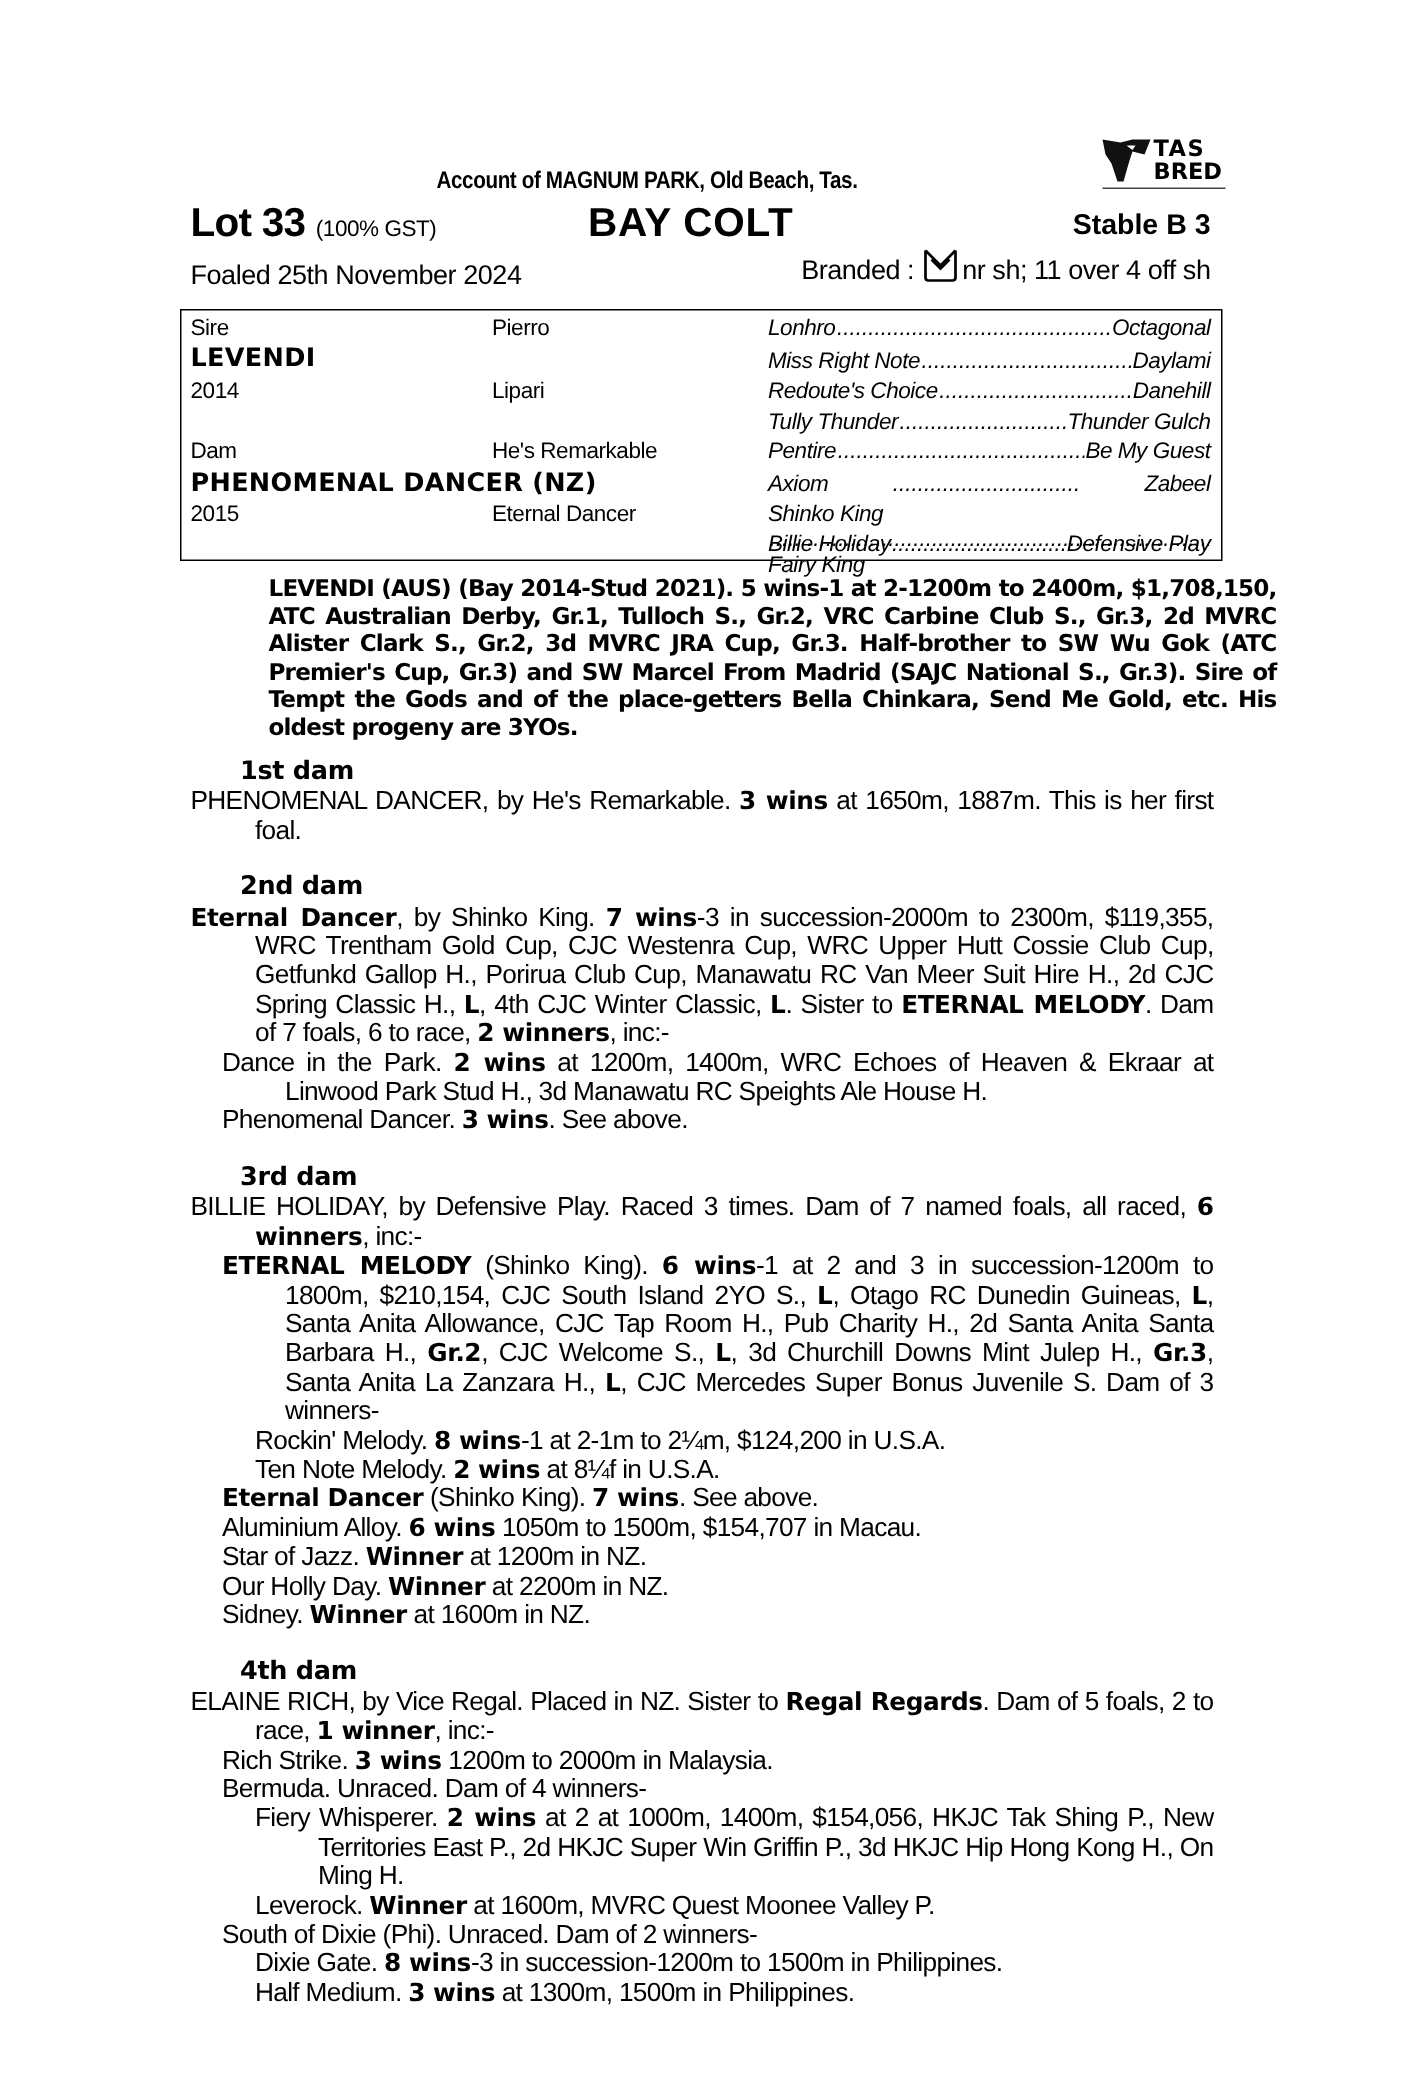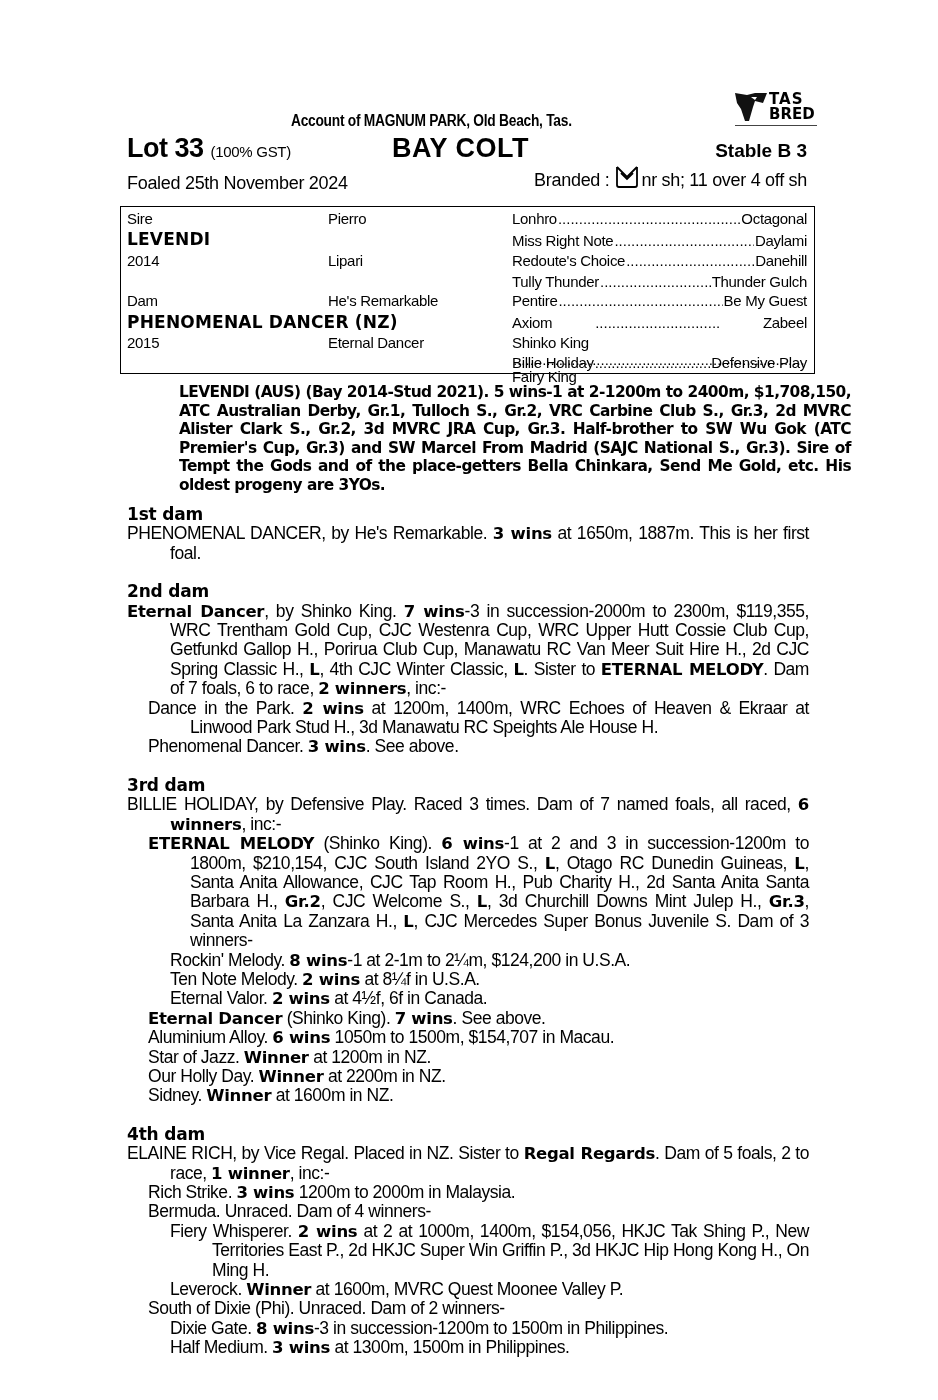--- a/index.html
+++ b/index.html
@@ -17,30 +17,30 @@
   .lot .gst { font-weight: normal; font-size: 15px; letter-spacing: -0.3px; }
   .colt { position: absolute; left: 392px; top: 118px; font-weight: bold; font-size: 27px; letter-spacing: 0.5px; }
   .stable { position: absolute; right: 131px; top: 125px; font-weight: bold; font-size: 19px; }
   .foaled { position: absolute; left: 127px; top: 158px; font-size: 18px; letter-spacing: -0.3px; }
   .branded { position: absolute; right: 131px; top: 150px; font-size: 18px; letter-spacing: -0.3px; display: flex; align-items: flex-end; }
   .branded svg { margin: 0 2px 2px 6px; }
 
   .pedigree { position: absolute; left: 120px; top: 191px; width: 695px; height: 168px; border: 1.5px solid #000; box-sizing: border-box; font-size: 15px; }
   .ped-cell { position: absolute; white-space: nowrap; letter-spacing: -0.3px; }
   .ped-bold { font-family: "DejaVu Sans", sans-serif; font-weight: bold; font-size: 17px; letter-spacing: 0.2px; }
-  .anc { position: absolute; left: 391px; width: 295px; display: flex; font-size: 15px; letter-spacing: -0.3px; white-space: nowrap; }
+  .anc { position: absolute; left: 391px; width: 295px; display: flex; font-size: 15px; letter-spacing: -0.3px; white-space: nowrap; font-style: italic; }
   .anc .name { flex: 0 0 auto; }
   .anc .dots { flex: 1 1 auto; overflow: hidden; margin: 0 1px; }
   .anc .dots::before { content: "............................................................................................................"; letter-spacing: 0; }
   .anc .sire { flex: 0 0 auto; }
 
   .sire-blurb { position: absolute; left: 133px; top: 368px; width: 672px; font-family: "DejaVu Sans", sans-serif; font-weight: bold; font-size: 15.4px; line-height: 18.5px; text-align: justify; letter-spacing: -0.55px; margin-left: 46px; }
 
   .dams { position: absolute; left: 127px; top: 490px; width: 682px; font-size: 17.5px; line-height: 19.4px; letter-spacing: -0.45px; }
-  .dam-heading { font-family: "DejaVu Sans", sans-serif; font-weight: bold; font-size: 17px; line-height: 19.4px; letter-spacing: -0.2px; margin-top: 19px; }
+  .dam-heading { font-family: "DejaVu Sans", sans-serif; font-weight: bold; font-size: 17px; line-height: 19.4px; letter-spacing: -0.2px; margin-top: 19px; margin-left: 33px; }
   .dam-heading.first { margin-top: 0; }
   .entry { text-align: justify; }
   .lvl0 { padding-left: 43px; text-indent: -43px; }
   .lvl1 { padding-left: 63px; text-indent: -42px; }
   .lvl2 { padding-left: 85px; text-indent: -42px; }
   .nojust { text-align: left; }
   .b { font-family: "DejaVu Sans", sans-serif; font-weight: bold; letter-spacing: -0.3px; font-size: 16.5px; }
 </style>
 </head>
 <body>
@@ -142,21 +142,20 @@
     <div class="dam-heading">2nd dam</div>
     <div class="entry lvl0"><span class="b">Eternal Dancer</span><span>, by Shinko King. </span><span class="b">7 wins</span><span>-3 in succession-2000m to 2300m, $119,355, WRC Trentham Gold Cup, CJC Westenra Cup, WRC Upper Hutt Cossie Club Cup, Getfunkd Gallop H., Porirua Club Cup, Manawatu RC Van Meer Suit Hire H., 2d CJC Spring Classic H., </span><span class="b">L</span><span>, 4th CJC Winter Classic, </span><span class="b">L</span><span>. Sister to </span><span class="b">ETERNAL MELODY</span><span>. Dam of 7 foals, 6 to race, </span><span class="b">2 winners</span><span>, inc:-</span></div>
     <div class="entry lvl1"><span>Dance in the Park. </span><span class="b">2 wins</span><span> at 1200m, 1400m, WRC Echoes of Heaven &amp; Ekraar at Linwood Park Stud H., 3d Manawatu RC Speights Ale House H.</span></div>
     <div class="entry lvl1 nojust"><span>Phenomenal Dancer. </span><span class="b">3 wins</span><span>. See above.</span></div>
 
     <div class="dam-heading">3rd dam</div>
     <div class="entry lvl0"><span>BILLIE HOLIDAY, by Defensive Play. Raced 3 times. Dam of 7 named foals, all raced, </span><span class="b">6 winners</span><span>, inc:-</span></div>
     <div class="entry lvl1" style="padding-left:63px;"><span class="b">ETERNAL MELODY</span><span> (Shinko King). </span><span class="b">6 wins</span><span>-1 at 2 and 3 in succession-1200m to 1800m, $210,154, CJC South Island 2YO S., </span><span class="b">L</span><span>, Otago RC Dunedin Guineas, </span><span class="b">L</span><span>, Santa Anita Allowance, CJC Tap Room H., Pub Charity H., 2d Santa Anita Santa Barbara H., </span><span class="b">Gr.2</span><span>, CJC Welcome S., </span><span class="b">L</span><span>, 3d Churchill Downs Mint Julep H., </span><span class="b">Gr.3</span><span>, Santa Anita La Zanzara H., </span><span class="b">L</span><span>, CJC Mercedes Super Bonus Juvenile S. Dam of 3 winners-</span></div>
     <div class="entry lvl2 nojust"><span>Rockin' Melody. </span><span class="b">8 wins</span><span>-1 at 2-1m to 2¼m, $124,200 in U.S.A.</span></div>
     <div class="entry lvl2 nojust"><span>Ten Note Melody. </span><span class="b">2 wins</span><span> at 8¼f in U.S.A.</span></div>
-    <div class="entry lvl2 nojust"><span>Eternal Valor. </span><span class="b">2 wins</span><span> at 4½f, 6f in Canada.</span></div>
     <div class="entry lvl1 nojust"><span class="b">Eternal Dancer</span><span> (Shinko King). </span><span class="b">7 wins</span><span>. See above.</span></div>
     <div class="entry lvl1 nojust"><span>Aluminium Alloy. </span><span class="b">6 wins</span><span> 1050m to 1500m, $154,707 in Macau.</span></div>
     <div class="entry lvl1 nojust"><span>Star of Jazz. </span><span class="b">Winner</span><span> at 1200m in NZ.</span></div>
     <div class="entry lvl1 nojust"><span>Our Holly Day. </span><span class="b">Winner</span><span> at 2200m in NZ.</span></div>
     <div class="entry lvl1 nojust"><span>Sidney. </span><span class="b">Winner</span><span> at 1600m in NZ.</span></div>
 
     <div class="dam-heading">4th dam</div>
     <div class="entry lvl0"><span>ELAINE RICH, by Vice Regal. Placed in NZ. Sister to </span><span class="b">Regal Regards</span><span>. Dam of 5 foals, 2 to race, </span><span class="b">1 winner</span><span>, inc:-</span></div>
     <div class="entry lvl1 nojust"><span>Rich Strike. </span><span class="b">3 wins</span><span> 1200m to 2000m in Malaysia.</span></div>
     <div class="entry lvl1 nojust"><span>Bermuda. Unraced. Dam of 4 winners-</span></div>

